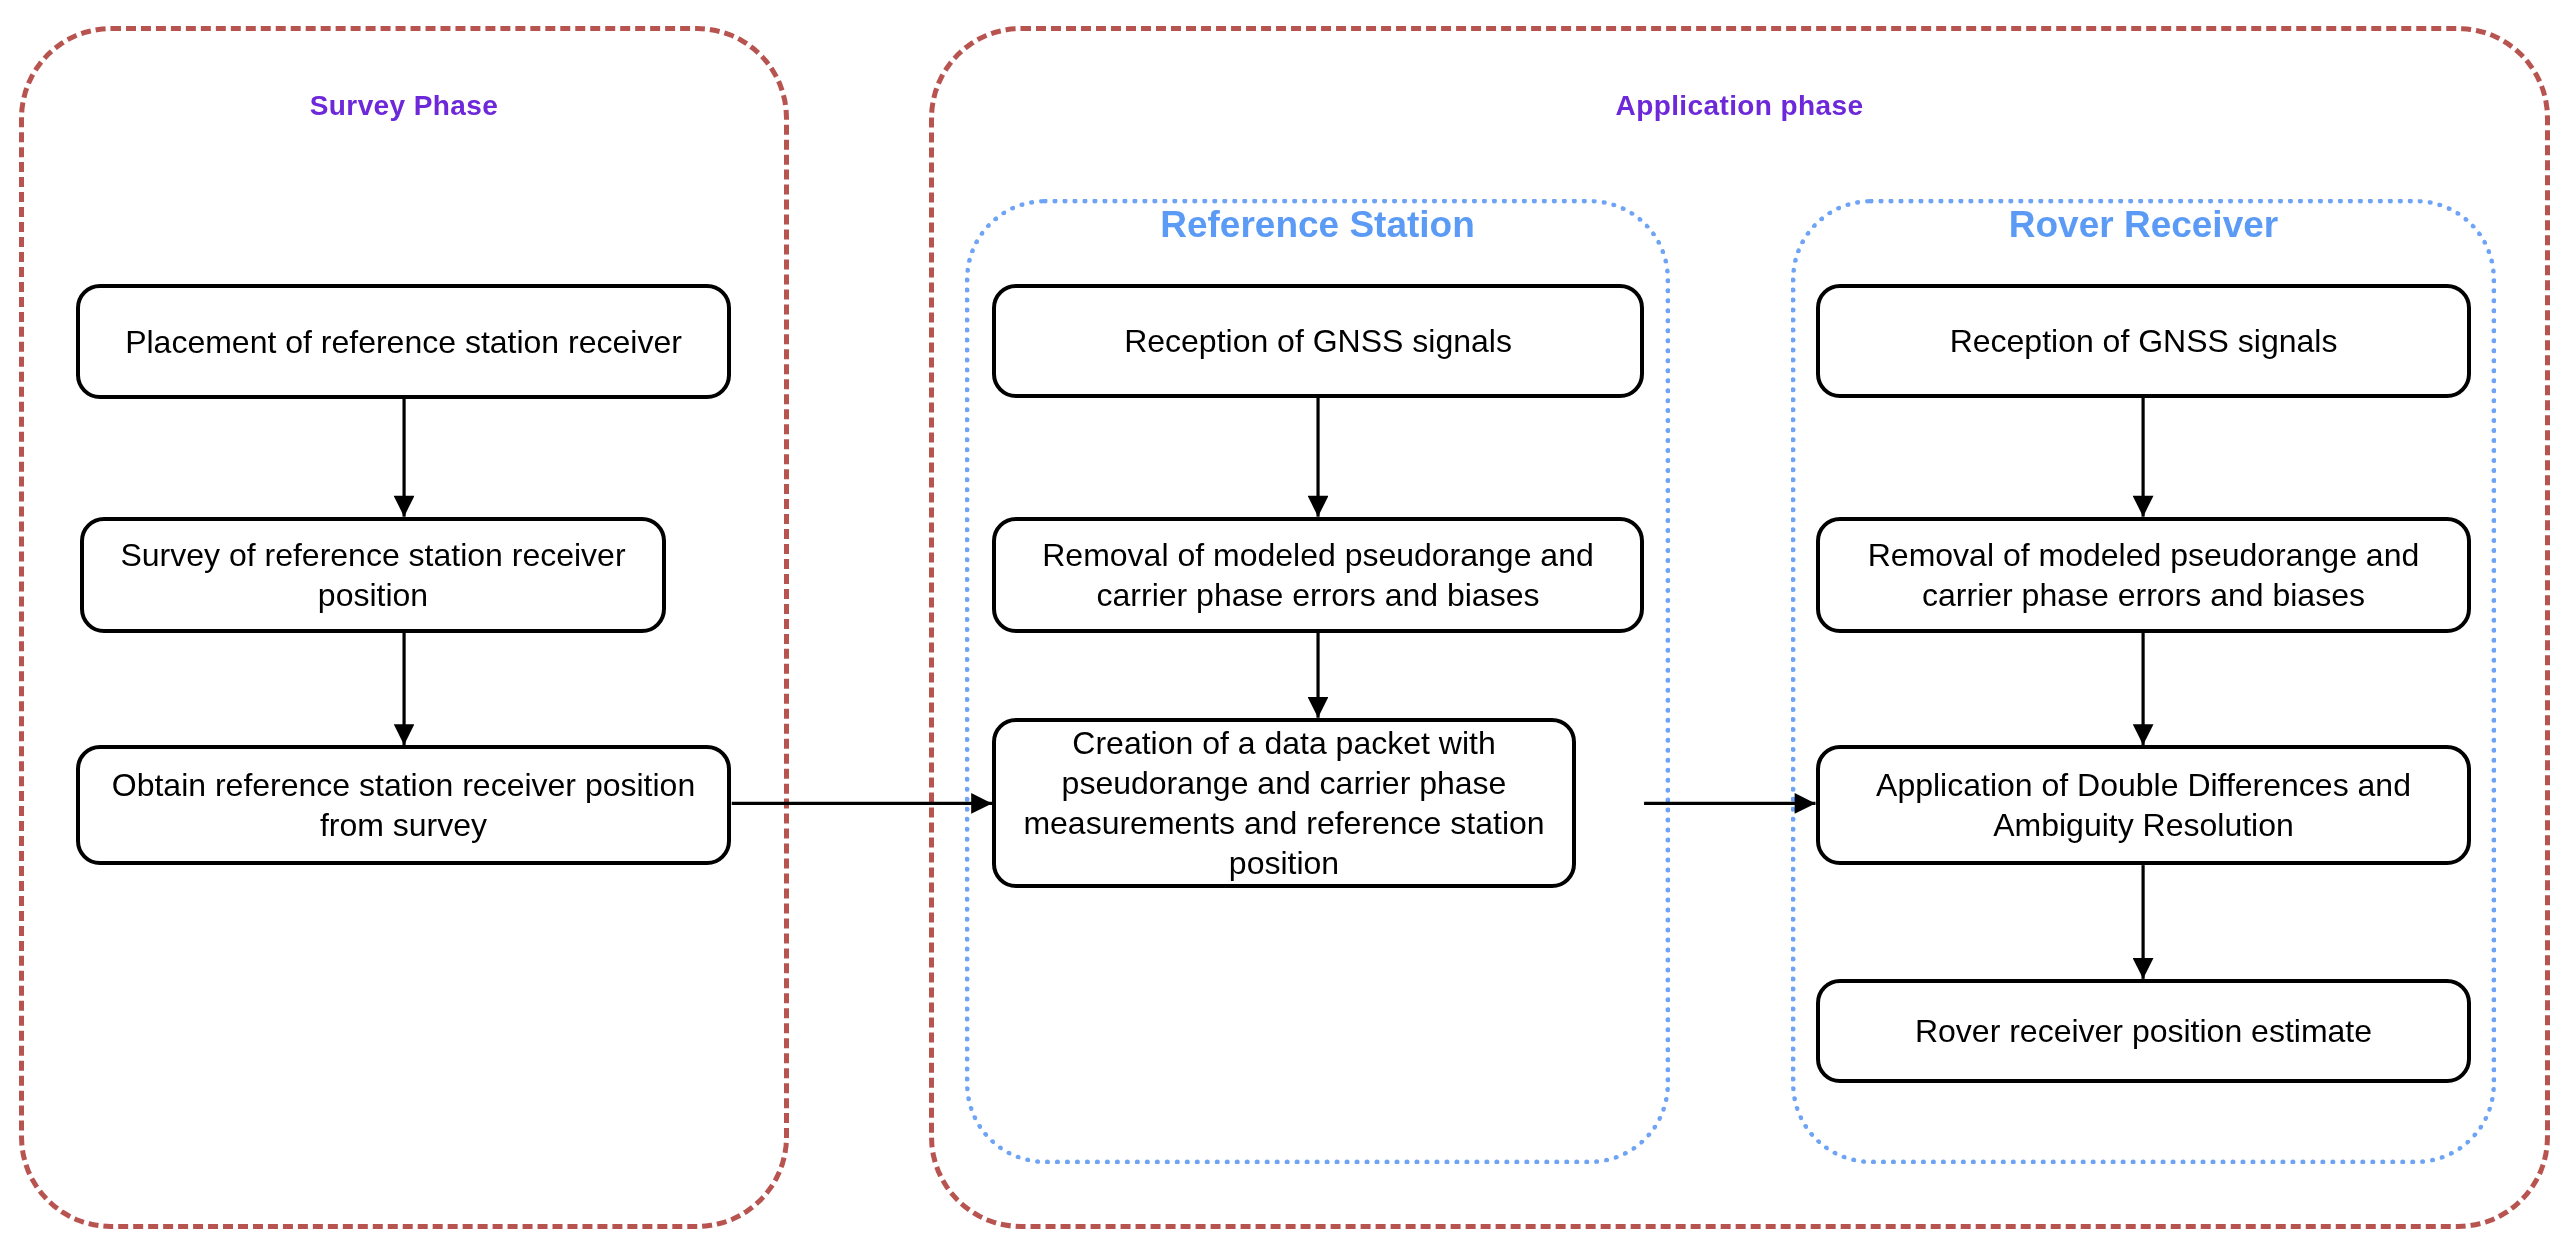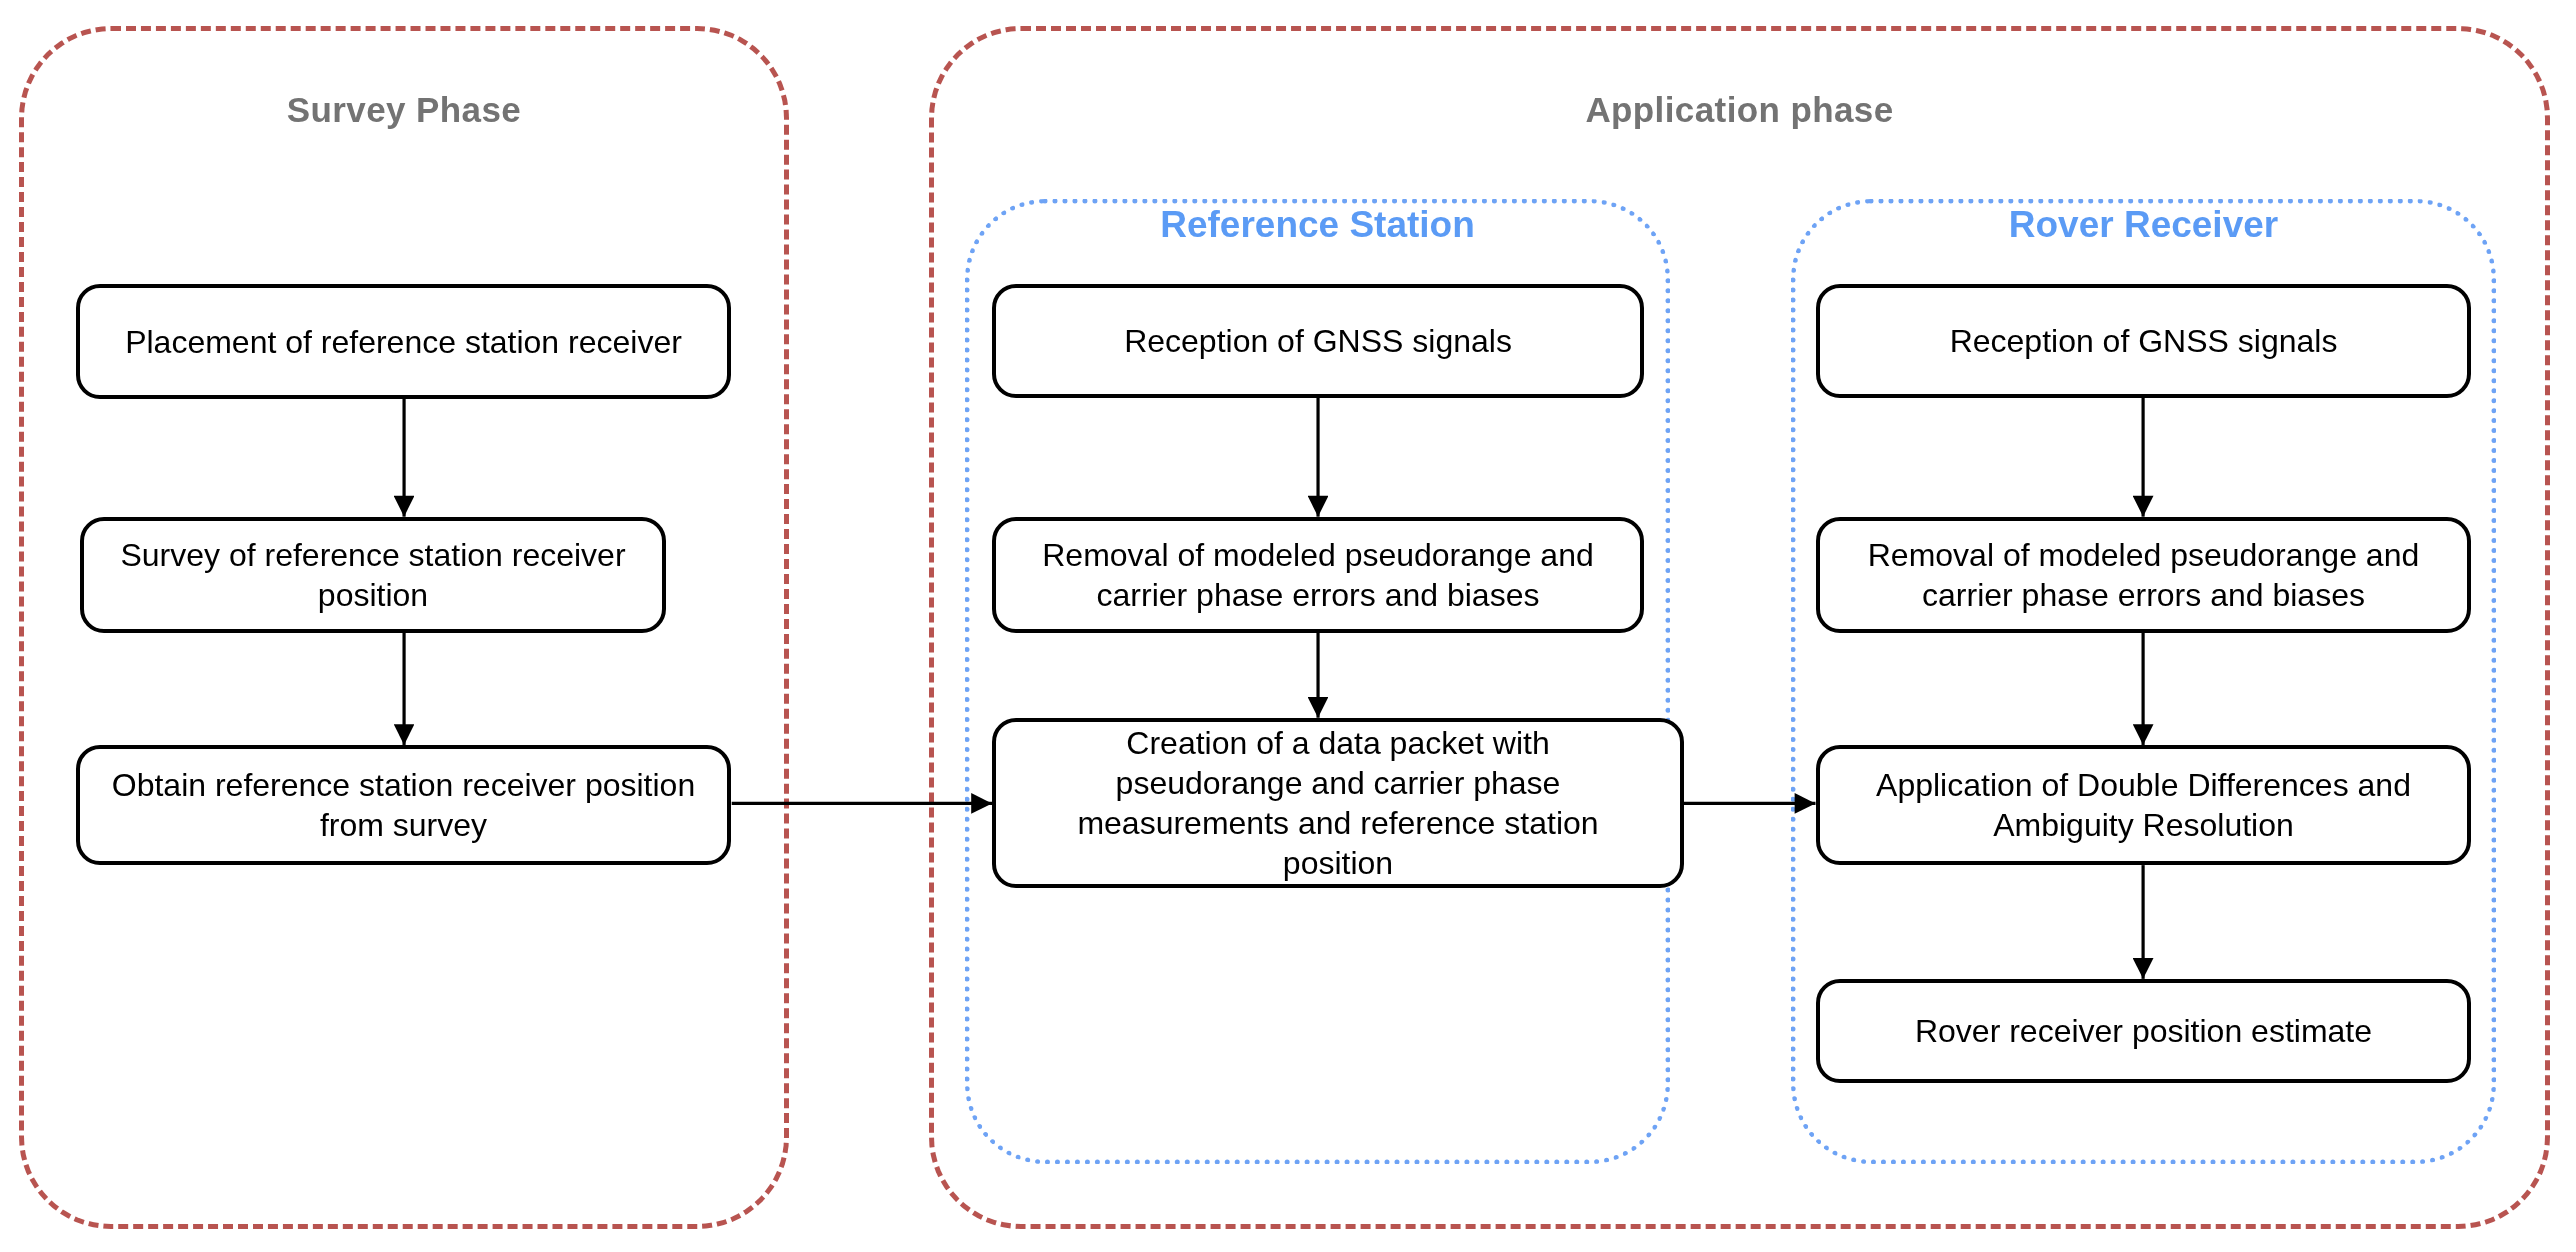--- a/index.html
+++ b/index.html
@@ -22,23 +22,23 @@
     border-radius: 92px;
     box-sizing: border-box;
     background: transparent;
   }
   #survey-container { left: 19px;  top: 26.4px; width: 770px;  height: 1203px; }
   #positioning-container { left: 929px; top: 26.4px; width: 1621px; height: 1203px; }
   .phase-title {
     position: absolute;
     width: 100%;
     text-align: center;
-    font-size: 35px;
+    font-size: 28px;
     font-weight: bold;
-    color: #737373;
+    color: #6d28d9;
     letter-spacing: 0.4px;
   }
   #survey-title { left: 19px; top: 90px; width: 770px; }
   #positioning-title { left: 929px; top: 90px; width: 1621px; }
 
   
   .group-container {
     position: absolute;
     border: 5.6px dotted #6ea3f5;
     border-radius: 80px;
@@ -74,21 +74,21 @@
     white-space: pre-line;
     padding: 0 18px;
   }
   
   #node-l1 { left: 76px;  top: 284px;  width: 655px; height: 115px; }
   #node-l2 { left: 80px;  top: 517px;  width: 586px; height: 116px; }
   #node-l3 { left: 76px;  top: 745px;  width: 655px; height: 120px; }
   
   #node-m1 { left: 992px; top: 284px; width: 652px; height: 114px; }
   #node-m2 { left: 992px; top: 517px; width: 652px; height: 116px; }
-  #node-m3 { left: 992px; top: 718px; width: 692px; height: 170px; }
+  #node-m3 { left: 992px; top: 718px; width: 584px; height: 170px; }
   
   #node-r1 { left: 1816px; top: 284px; width: 655px; height: 114px; }
   #node-r2 { left: 1816px; top: 517px; width: 655px; height: 116px; }
   #node-r3 { left: 1816px; top: 745px; width: 655px; height: 120px; }
   #node-r4 { left: 1816px; top: 979px; width: 655px; height: 104px; }
 
   
   #arrows-layer {
     position: absolute;
     left: 0; top: 0;

